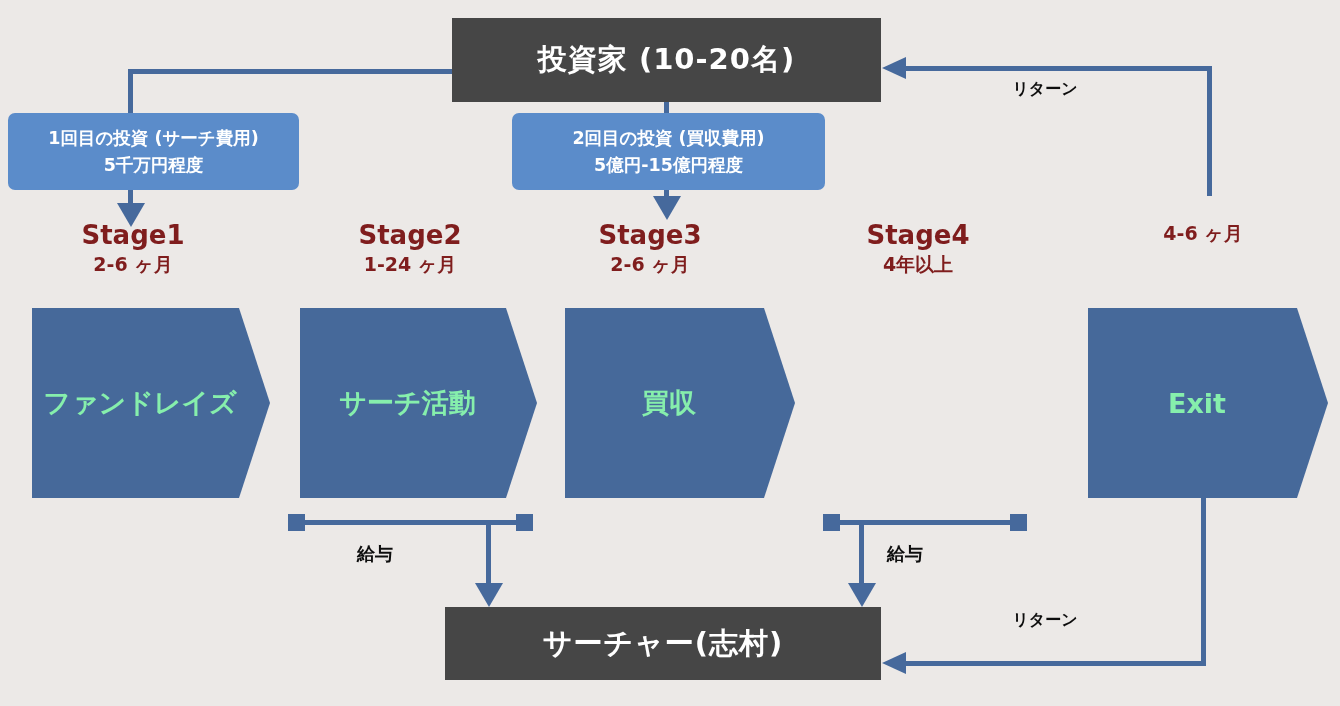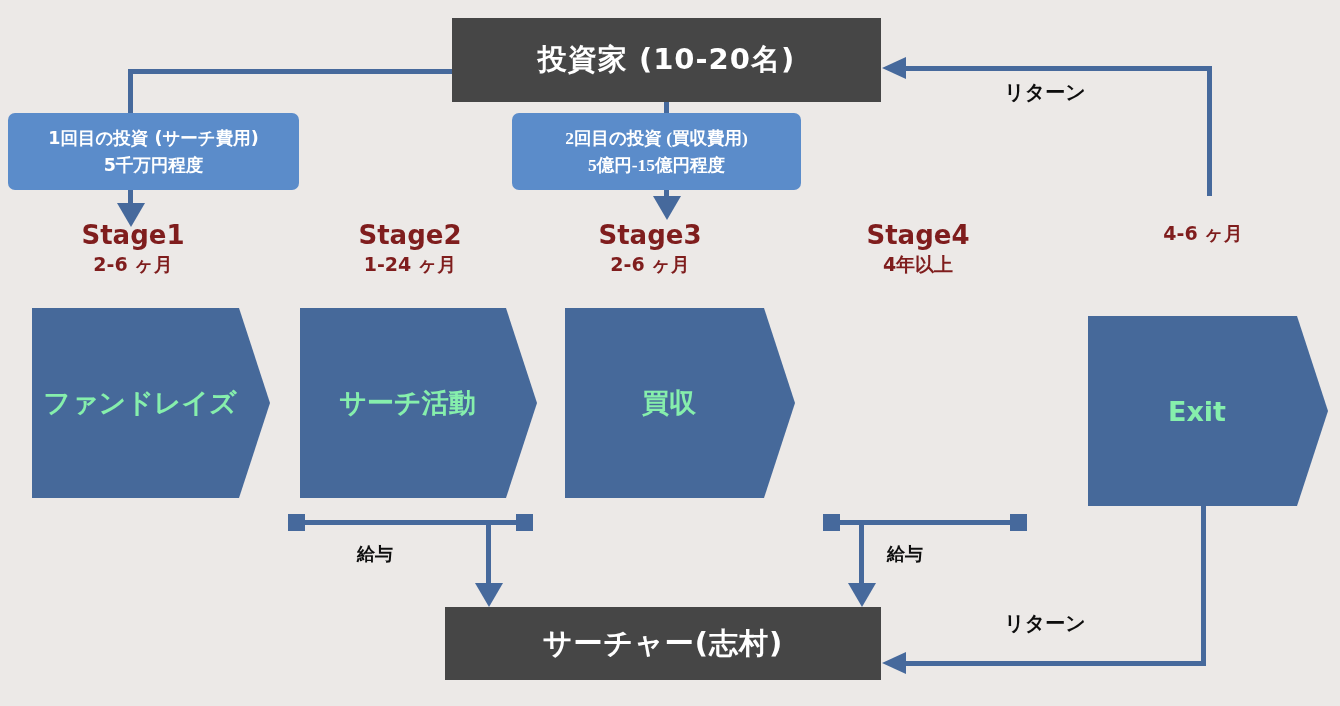--- a/index.html
+++ b/index.html
@@ -31,38 +31,38 @@
     background:#5b8cca;
     color:#fff;
     display:flex;flex-direction:column;align-items:center;justify-content:center;
     font-size:17.5px;
     line-height:1.5;
     text-align:center;
     z-index:2;
     border-radius:7px;
   }
   .info1{left:8px;top:113px;width:291px;height:77px;}
-  .info2{left:512px;top:113px;width:289px;height:77px;font-family:Liberation Serif, serif;}
+  .info2{left:512px;top:113px;width:313px;height:77px;}
   
   .chevron{
     position:absolute;
     top:308px;height:190px;
     background:#46699a;
     color:#86efac;
     display:flex;align-items:center;justify-content:center;
     font-size:27px;
     padding-right:22px;box-sizing:border-box;
     clip-path:polygon(0 0, calc(100% - 31px) 0, 100% 50%, calc(100% - 31px) 100%, 0 100%);
     z-index:2;
   }
   .c1{left:32px;width:238px;}
   .c2{left:300px;width:237px;}
   .c3{left:565px;width:230px;}
   .c4{left:813px;width:229px;}
-  .c5{left:1088px;width:240px;margin-top:8px;}
+  .c5{left:1088px;width:240px;}
   
   .stage-label{
     position:absolute;top:220px;width:220px;
     text-align:center;color:#7f1d1d;z-index:3;
   }
   .stage-label .sname{font-size:26px;line-height:1.2;display:block;}
   .stage-label .sdur{font-size:19px;line-height:1.4;display:block;}
   .s1{left:23px;} .s2{left:300px;} .s3{left:540px;} .s4{left:808px;} .s5{left:1093px;}
   
   .line{position:absolute;background:#46699c;z-index:1;}
@@ -73,21 +73,21 @@
   }
   .arrow-left{
     position:absolute;width:0;height:0;z-index:5;
     border-top:11px solid transparent;border-bottom:11px solid transparent;
     border-right:24px solid #46699c;
   }
   .cap-square{position:absolute;width:17px;height:17px;background:#46699c;z-index:3;}
   .flow-label{
     position:absolute;color:#0d0d0d;text-align:center;z-index:3;
   }
-  .flow-return{font-size:20px;width:200px;}
+  .flow-return{font-size:16px;width:200px;}
   .flow-salary{font-size:18px;width:100px;}
 </style>
 </head>
 <body>
 
 <div class="canvas">
 
   <div class="line" style="left:128px;top:69px;width:324px;height:5px;"></div>
   <div class="line" style="left:128px;top:69px;width:5px;height:136px;"></div>
   <div class="arrow-down" style="left:117px;top:203px;"></div>

